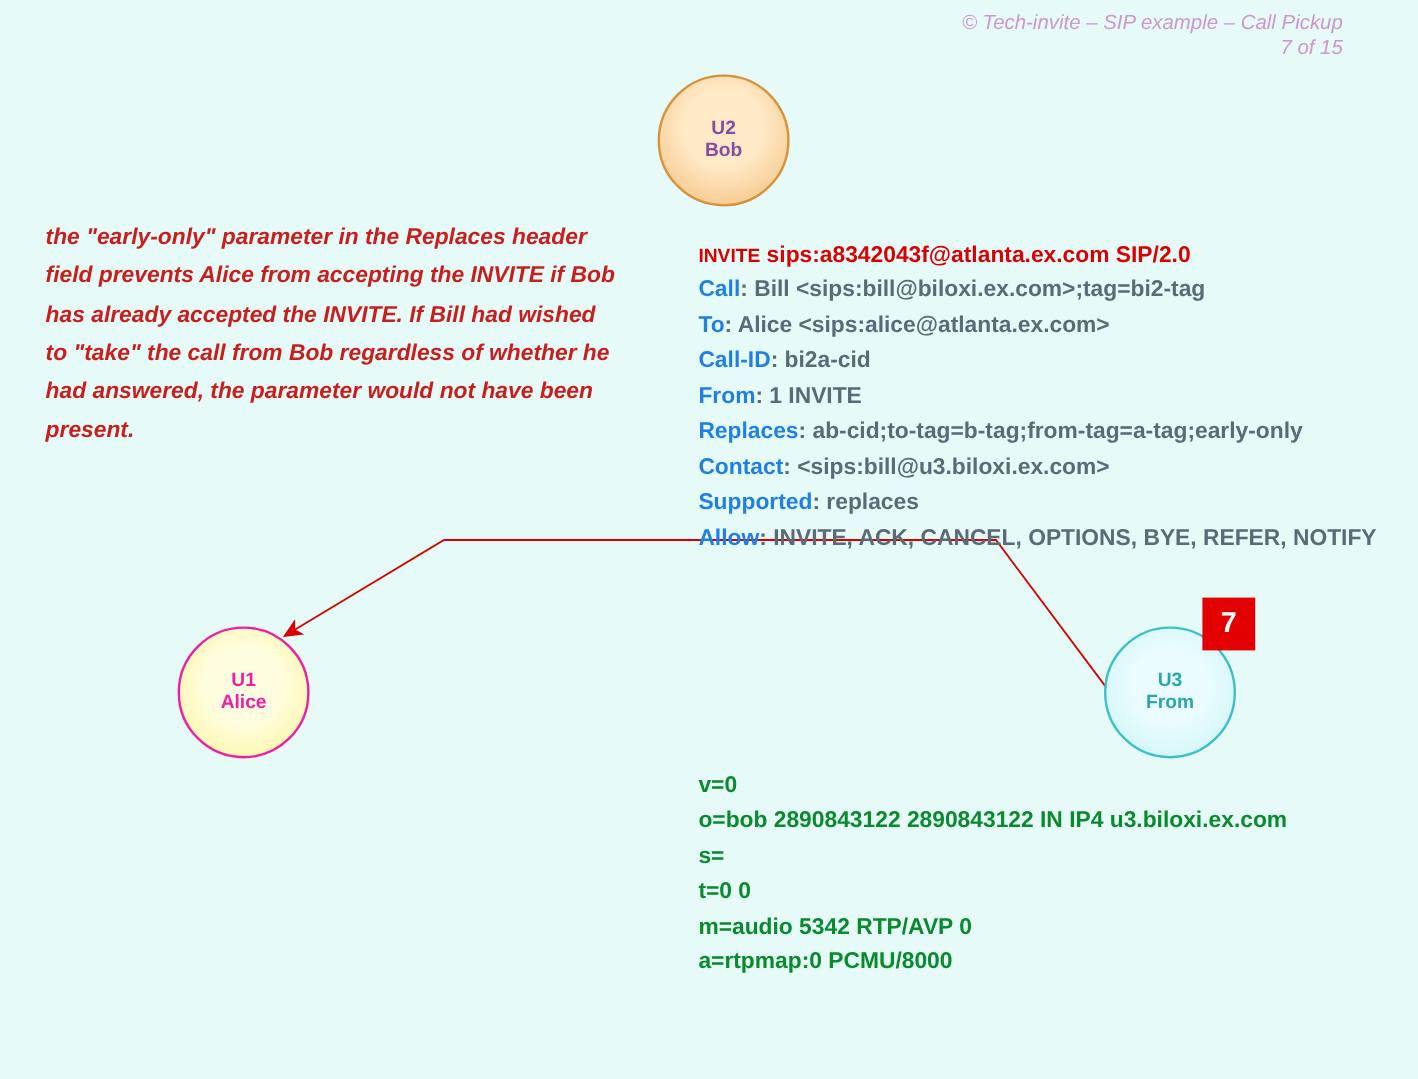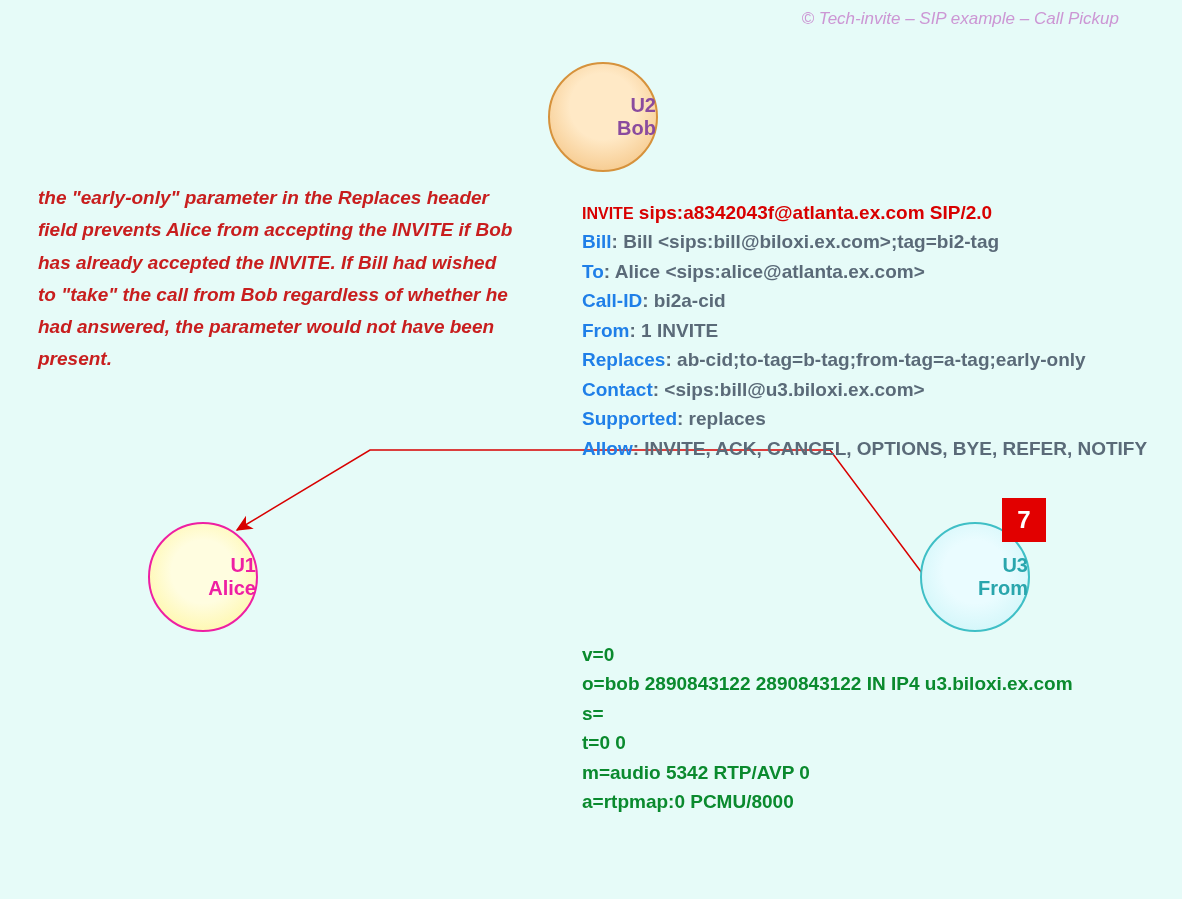--- a/index.html
+++ b/index.html
@@ -35,24 +35,24 @@
     font-size: 19px;
     font-style: italic;
     font-weight: bold;
     line-height: 1.7;
   }
   .node {
     position: absolute;
     border-radius: 50%;
     display: flex;
     flex-direction: column;
-    align-items: flex-end;
+    align-items: center;
     justify-content: center;
     font-weight: bold;
-    font-size: 20px;
+    font-size: 16px;
     box-sizing: border-box;
   }
   .node .ua, .node .nm { display:block; text-align:center; }
   .node-bob {
     left: 548px; top: 62px; width: 110px; height: 110px;
     background: radial-gradient(circle at 50% 40%, #ffe9c6 40%, #f3c07c 95%);
     border: 2px solid #d6923c;
     color: #8a4b9e;
   }
   .node-alice {
@@ -106,20 +106,21 @@
     pointer-events: none;
   }
 </style>
 </head>
 <body>
 
 <div class="canvas">
 
   <div class="copyright">
     <div>© Tech-invite – SIP example – Call Pickup</div>
+    <div>7 of 15</div>
   </div>
 
   <div class="note">the "early-only" parameter in the Replaces header field prevents Alice from accepting the INVITE if Bob has already accepted the INVITE.  If Bill had wished to "take" the call from Bob regardless of whether he had answered, the parameter would not have been present.</div>
 
   <svg class="arrows">
     <defs>
       <marker id="ah" markerWidth="12" markerHeight="12" refX="10" refY="5" orient="auto">
         <path d="M0,0 L11,5 L0,10 L3,5 Z" fill="#d80000"></path>
       </marker>
     </defs>
@@ -139,21 +140,21 @@
     <span class="nm">From</span>
   </div>
 
   <div class="step-badge">7</div>
 
   <div class="sip-block">
     <div class="req-line">
       <span class="method">INVITE</span>
       <span>sips:a8342043f@atlanta.ex.com SIP/2.0</span>
     </div>
-    <div class="hdr"><span class="hname">Bill</span>: <span>Bill &lt;sips:bill@biloxi.ex.com&gt;;tag=bi2-tag</span></div>
+    <div class="hdr"><span class="hname">Call</span>: <span>Bill &lt;sips:bill@biloxi.ex.com&gt;;tag=bi2-tag</span></div>
     <div class="hdr"><span class="hname">To</span>: <span>Alice &lt;sips:alice@atlanta.ex.com&gt;</span></div>
     <div class="hdr"><span class="hname">Call-ID</span>: <span>bi2a-cid</span></div>
     <div class="hdr"><span class="hname">From</span>: <span>1 INVITE</span></div>
     <div class="hdr"><span class="hname">Replaces</span>: <span>ab-cid;to-tag=b-tag;from-tag=a-tag;early-only</span></div>
     <div class="hdr"><span class="hname">Contact</span>: <span>&lt;sips:bill@u3.biloxi.ex.com&gt;</span></div>
     <div class="hdr"><span class="hname">Supported</span>: <span>replaces</span></div>
     <div class="hdr"><span class="hname">Allow</span>: <span>INVITE, ACK, CANCEL, OPTIONS, BYE, REFER, NOTIFY</span></div>
   </div>
 
   <div class="sdp-block">

